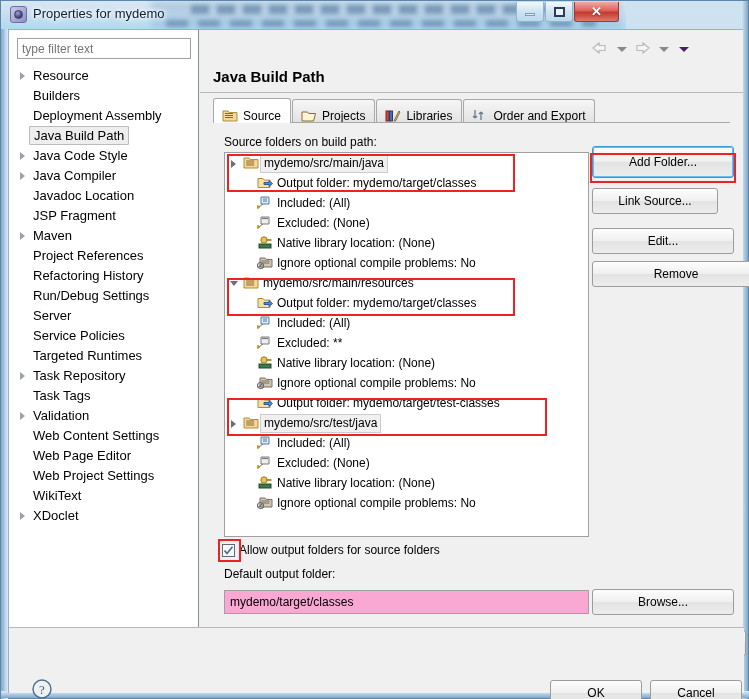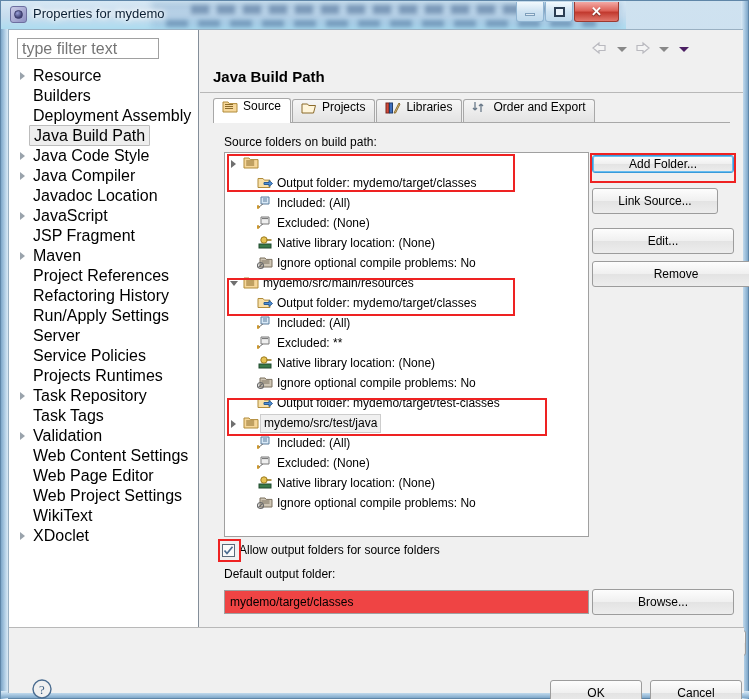--- a/index.html
+++ b/index.html
@@ -102,34 +102,34 @@
 
   
   #sidebar {
     position: absolute; left: 0; top: 0;
     width: 190px; height: 597px;
     background: #ffffff;
     border-right: 1px solid #848e99;
   }
   #filter-input {
     position: absolute; left: 8px; top: 8px;
-    width: 142px; height: 21px;
+    width: 174px; height: 21px;
     border: 1px solid #a0a0a0;
     background: #fff;
     font-family: "Liberation Sans", sans-serif;
-    font-size: 16px;
+    font-size: 12px;
     color: #6d6d6d;
     padding: 0 4px;
     outline: none;
   }
   #tree { position: absolute; left: 0; top: 36px; width: 189px; }
   .tree-item {
     height: 20px; line-height: 20px;
     padding-left: 24px; position: relative;
-    font-size: 16px; color: #000; white-space: nowrap;
+    font-size: 13px; color: #000; white-space: nowrap;
   }
   .tree-item .arrow {
     position: absolute; left: 11px; top: 6px;
     width: 0; height: 0;
     border-left: 5px solid #9aa3ac;
     border-top: 4px solid transparent;
     border-bottom: 4px solid transparent;
   }
   .tree-item .lbl { position: relative; }
   .tree-item.selected .lbl {
@@ -162,21 +162,21 @@
            border-top:5px solid #888; margin: 0 5px; }
   .caret.dark { border-top-color:#4b1f63; }
   svg.ico { display:block; }
 
   
   #tabs {
     position: absolute; left: 13px; top: 68px;
     display: flex; align-items: flex-end; height: 25px;
   }
   .tab {
-    height: 24px; display: flex; align-items: flex-start; gap: 5px;
+    height: 24px; display: flex; align-items: flex-end; gap: 5px;
     padding: 0 9px 0 8px;
     border: 1px solid #a8a8a8;
     border-bottom: none;
     border-radius: 3px 3px 0 0;
     background: linear-gradient(180deg,#f6f6f6,#e2e2e2);
     font-size: 12px; color: #000;
     margin-right: 1px;
     position: relative;
   }
   .tab.active {
@@ -237,21 +237,21 @@
     border: 1px solid #9c9c9c;
     border-radius: 3px;
     font-family: "Liberation Sans", sans-serif;
     font-size: 12px; color: #000;
     display:flex; align-items:center; justify-content:center;
   }
   .btn.focused {
     border-color: #3a9ad9;
     box-shadow: 0 0 0 1px #68bdf0 inset;
   }
-  #btn-add    { position:absolute; left:583px; top:125px; width:142px; height:18px; }
+  #btn-add    { position:absolute; left:583px; top:116px; width:142px; height:32px; }
   #btn-link   { position:absolute; left:583px; top:158px; width:126px; height:26px; }
   #btn-edit   { position:absolute; left:583px; top:198px; width:142px; height:26px; }
   #btn-remove { position:absolute; left:583px; top:231px; width:168px; height:26px; }
   #btn-browse { position:absolute; left:583px; top:559px; width:142px; height:26px; }
   #btn-apply  { position:absolute; left:643px; top:600px; width:94px; height:26px; }
   #btn-ok     { position:absolute; left:541px; top:650px; width:92px; height:26px; }
   #btn-cancel { position:absolute; left:641px; top:650px; width:92px; height:26px; }
 
   
   #allow-row { position: absolute; left: 213px; top: 513px; display:flex; align-items:center; }
@@ -261,21 +261,21 @@
     display:flex; align-items:center; justify-content:center;
     margin-right: 4px;
   }
   #allow-box svg { display:block; }
   #allow-label { font-size: 12px; color: #000; }
 
   #default-label { position: absolute; left: 215px; top: 537px; font-size: 12px; }
   #default-input {
     position: absolute; left: 215px; top: 560px;
     width: 365px; height: 24px;
-    border: 1px solid #a0a0a0; background: #ef4444;
+    border: 1px solid #a0a0a0; background: #f9a8d4;
     font-family: "Liberation Sans", sans-serif; font-size: 12px; color: #000;
     padding: 0 5px; outline: none;
   }
 
   
   #footer-rule {
     position: absolute; left: 0; top: 597px; width: 735px; height: 1px;
     background: #b8b8b8;
   }
   #footer {
@@ -319,29 +319,28 @@
     <div id="sidebar">
       <input id="filter-input" type="text" placeholder="type filter text" style="">
       <div id="tree">
           <div class="tree-item"><span class="arrow"></span><span class="lbl">Resource</span></div>
           <div class="tree-item"><span class="lbl">Builders</span></div>
           <div class="tree-item"><span class="lbl">Deployment Assembly</span></div>
           <div class="tree-item selected"><span class="lbl">Java Build Path</span></div>
           <div class="tree-item"><span class="arrow"></span><span class="lbl">Java Code Style</span></div>
           <div class="tree-item"><span class="arrow"></span><span class="lbl">Java Compiler</span></div>
           <div class="tree-item"><span class="lbl">Javadoc Location</span></div>
-          <div class="tree-item"><span class="arrow"></span><span class="lbl">JavaScript</span></div>
           <div class="tree-item"><span class="lbl">JSP Fragment</span></div>
           <div class="tree-item"><span class="arrow"></span><span class="lbl">Maven</span></div>
           <div class="tree-item"><span class="lbl">Project References</span></div>
           <div class="tree-item"><span class="lbl">Refactoring History</span></div>
-          <div class="tree-item"><span class="lbl">Run/Apply Settings</span></div>
+          <div class="tree-item"><span class="lbl">Run/Debug Settings</span></div>
           <div class="tree-item"><span class="lbl">Server</span></div>
           <div class="tree-item"><span class="lbl">Service Policies</span></div>
-          <div class="tree-item"><span class="lbl">Projects Runtimes</span></div>
+          <div class="tree-item"><span class="lbl">Targeted Runtimes</span></div>
           <div class="tree-item"><span class="arrow"></span><span class="lbl">Task Repository</span></div>
           <div class="tree-item"><span class="lbl">Task Tags</span></div>
           <div class="tree-item"><span class="arrow"></span><span class="lbl">Validation</span></div>
           <div class="tree-item"><span class="lbl">Web Content Settings</span></div>
           <div class="tree-item"><span class="lbl">Web Page Editor</span></div>
           <div class="tree-item"><span class="lbl">Web Project Settings</span></div>
           <div class="tree-item"><span class="lbl">WikiText</span></div>
           <div class="tree-item"><span class="arrow"></span><span class="lbl">XDoclet</span></div>
         </div>
     </div>
@@ -404,20 +403,21 @@
 
     <div id="tree-box">
         <div class="src-row root sel">
           <span class="twisty "></span>
           <span class="ic">
             <svg width="16" height="15" viewBox="0 0 16 15" class="ico">
               <path d="M1 3 h5 l1.3 1.6 H15 V13 H1 Z" fill="#f6d79a" stroke="#b08b3a"></path>
               <path d="M3.2 6 h8 M3.2 8 h8 M3.2 10 h8" stroke="#8a6a2a" stroke-width="1"></path>
             </svg>
           </span>
+          <span class="txt">mydemo/src/main/java</span>
         </div>
         <div class="src-row child">
           <span class="ic">
             <svg width="16" height="15" viewBox="0 0 16 15" class="ico">
               <path d="M1 3.5 h5 l1.3 1.6 H13 V12.5 H1 Z" fill="#f7e0a8" stroke="#b08b3a"></path>
               <path d="M7 7.5 h5 v-2 l3.5 3 l-3.5 3 v-2 H7 Z" fill="#4f8fd4" stroke="#2a5c96"></path>
             </svg>
           </span>
           <span class="txt">Output folder: mydemo/target/classes</span>
         </div>

